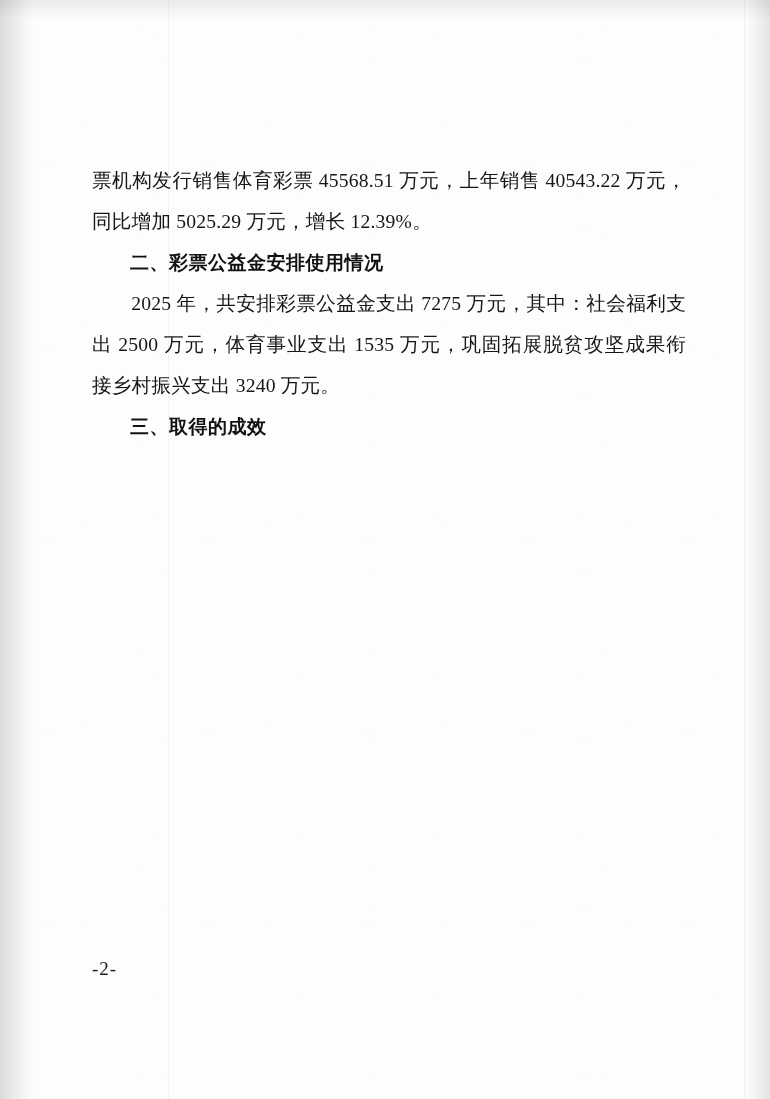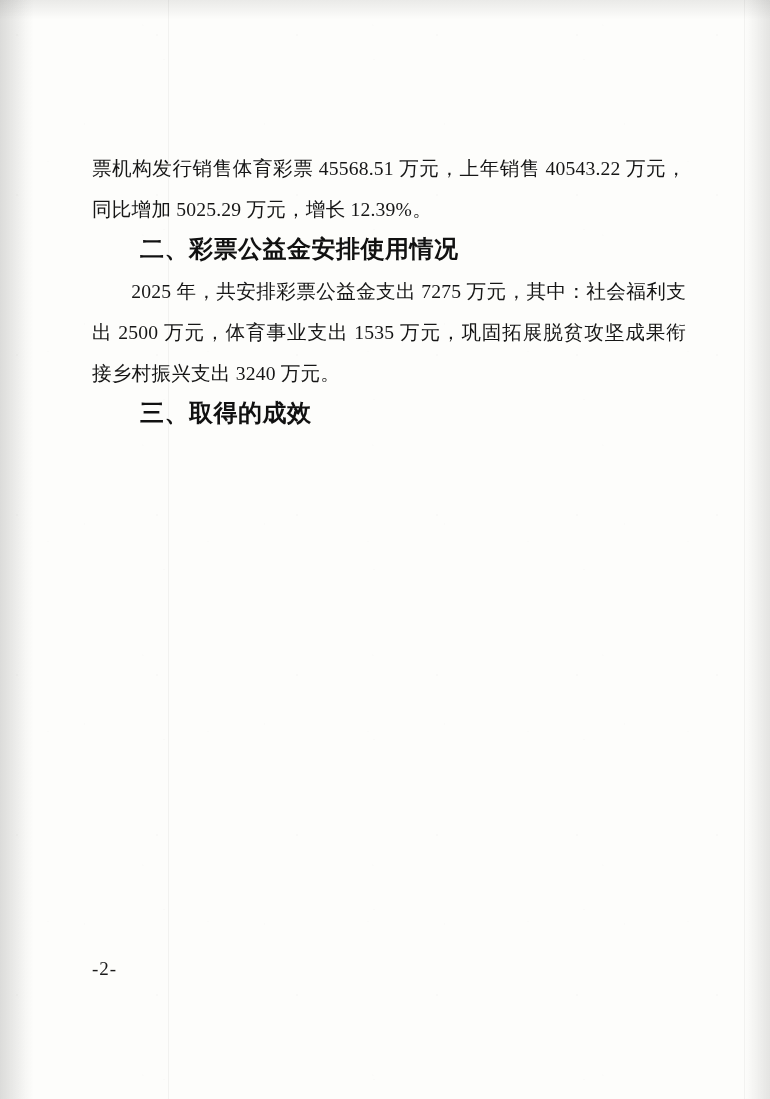--- a/index.html
+++ b/index.html
@@ -56,41 +56,41 @@
     position: absolute;
     right: 0; top: 0; bottom: 0;
     width: 26px;
     background: linear-gradient(270deg, rgba(0,0,0,0.07), rgba(0,0,0,0.0));
     pointer-events: none;
   }
   .content {
     position: absolute;
     left: 92px;
     right: 84px;
-    top: 148px;
+    top: 160px;
   }
   p.para {
     margin: 0;
     font-size: 19.6px;
     line-height: 41px;
     letter-spacing: 0.2px;
     text-align: justify;
     text-justify: inter-character;
     color: #161616;
   }
   p.indent {
     text-indent: 2em;
   }
   h2.heading {
     margin: 0;
-    font-size: 24px;
+    font-size: 19px;
     line-height: 41px;
     font-weight: bold;
     text-indent: 2em;
-    font-family: Liberation Mono, monospace;
+    font-family: Liberation Serif, serif;
     letter-spacing: 0.5px;
     color: #111111;
   }
   .page-number {
     position: absolute;
     left: 92px;
     top: 958px;
     font-size: 19px;
     letter-spacing: 1px;
     color: #1b1b1b;

